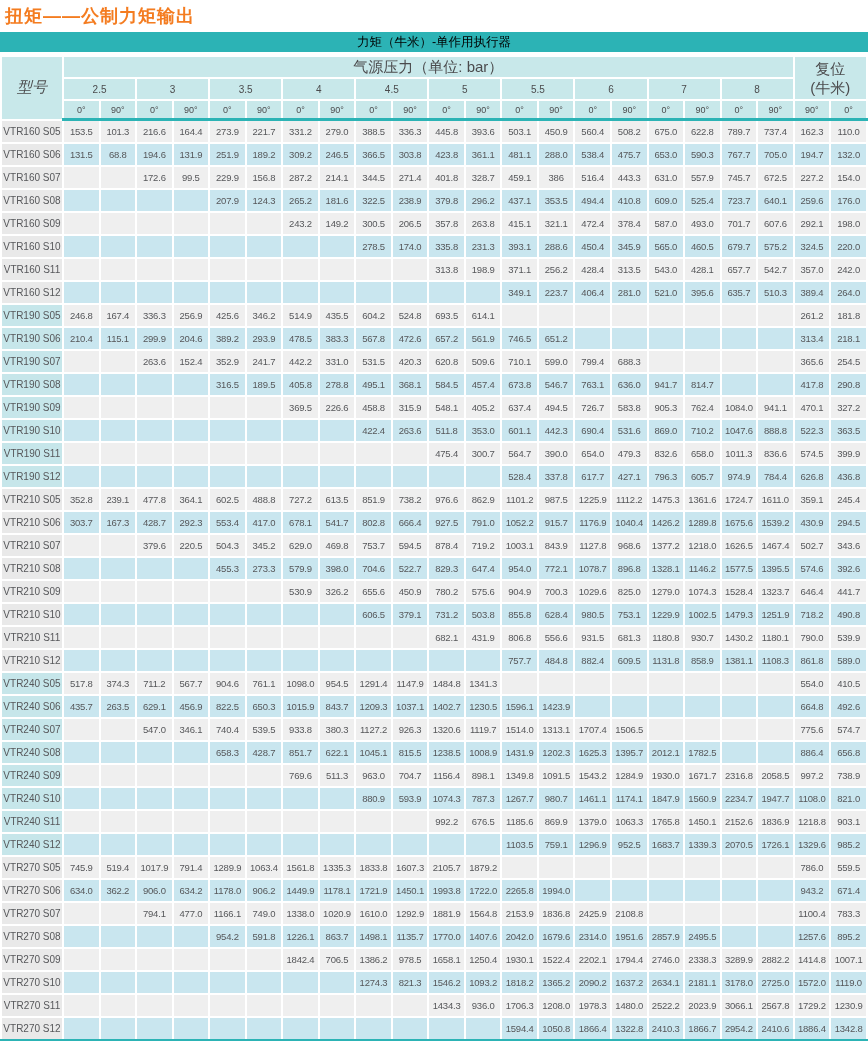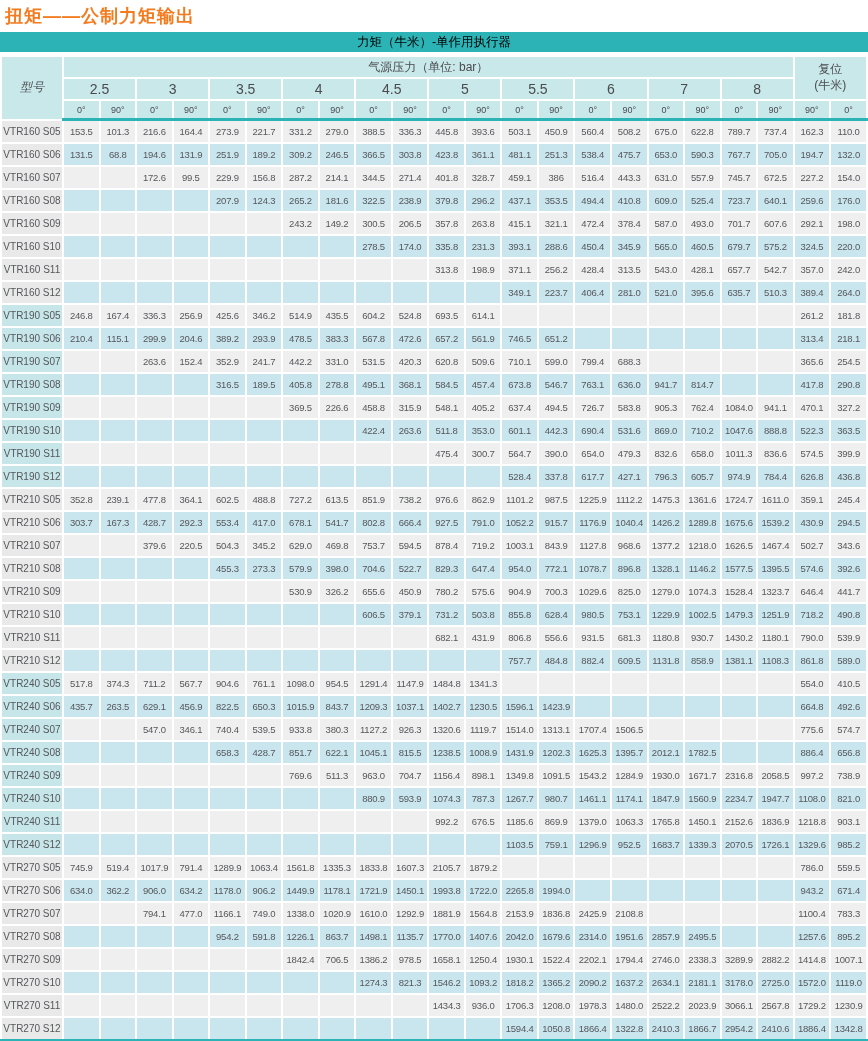--- a/index.html
+++ b/index.html
@@ -43,22 +43,22 @@
     padding:0;
     overflow:hidden;
     white-space:nowrap;
     text-align:center;
     font-weight:normal;
   }
   thead th{
     background:var(--hdrcell);
     color:var(--headText);
   }
-  tr.group-row th{font-size:12px;height:20px;}
-  tr.pressure-row th{font-size:14px;height:20px;}
+  tr.group-row th{font-size:15px;height:20px;}
+  tr.pressure-row th{font-size:10px;height:20px;}
   tr.angle-row th{font-size:9px;height:17px;border-bottom:3px solid var(--teal);}
   th.model-head{font-size:12px;font-style:italic;}
   th.reset-head{font-size:11.5px;line-height:1.3;}
   tbody td{
     font-size:9.5px;
     height:21px;
     color:var(--text);
     letter-spacing:-0.2px;
   }
   tbody td.model-cell{font-size:10px;letter-spacing:0;}
@@ -162,21 +162,21 @@
           <td>131.9</td>
           <td>251.9</td>
           <td>189.2</td>
           <td>309.2</td>
           <td>246.5</td>
           <td>366.5</td>
           <td>303.8</td>
           <td>423.8</td>
           <td>361.1</td>
           <td>481.1</td>
-          <td>251.3</td>
+          <td>288.0</td>
           <td>538.4</td>
           <td>475.7</td>
           <td>653.0</td>
           <td>590.3</td>
           <td>767.7</td>
           <td>705.0</td>
           <td>194.7</td>
           <td>132.0</td>
         </tr>
         <tr class="row-gray">

